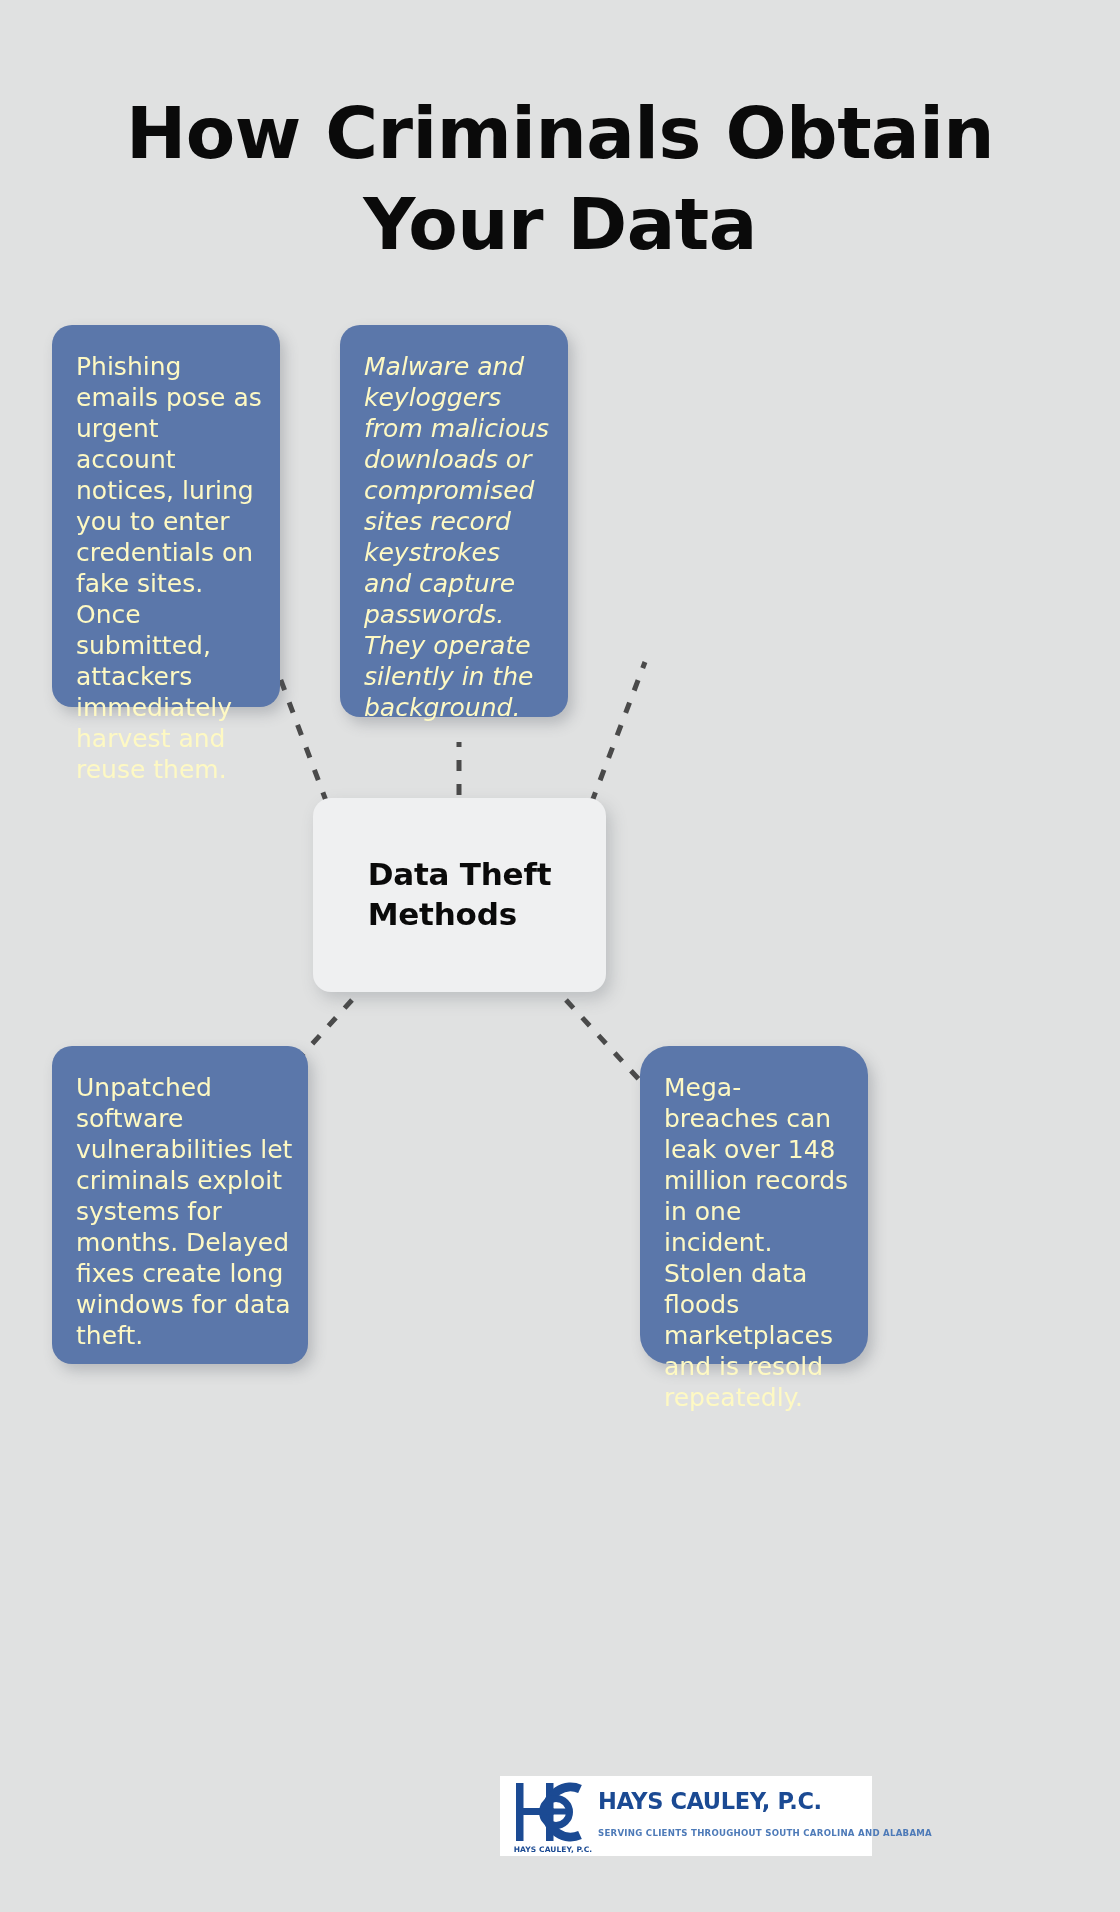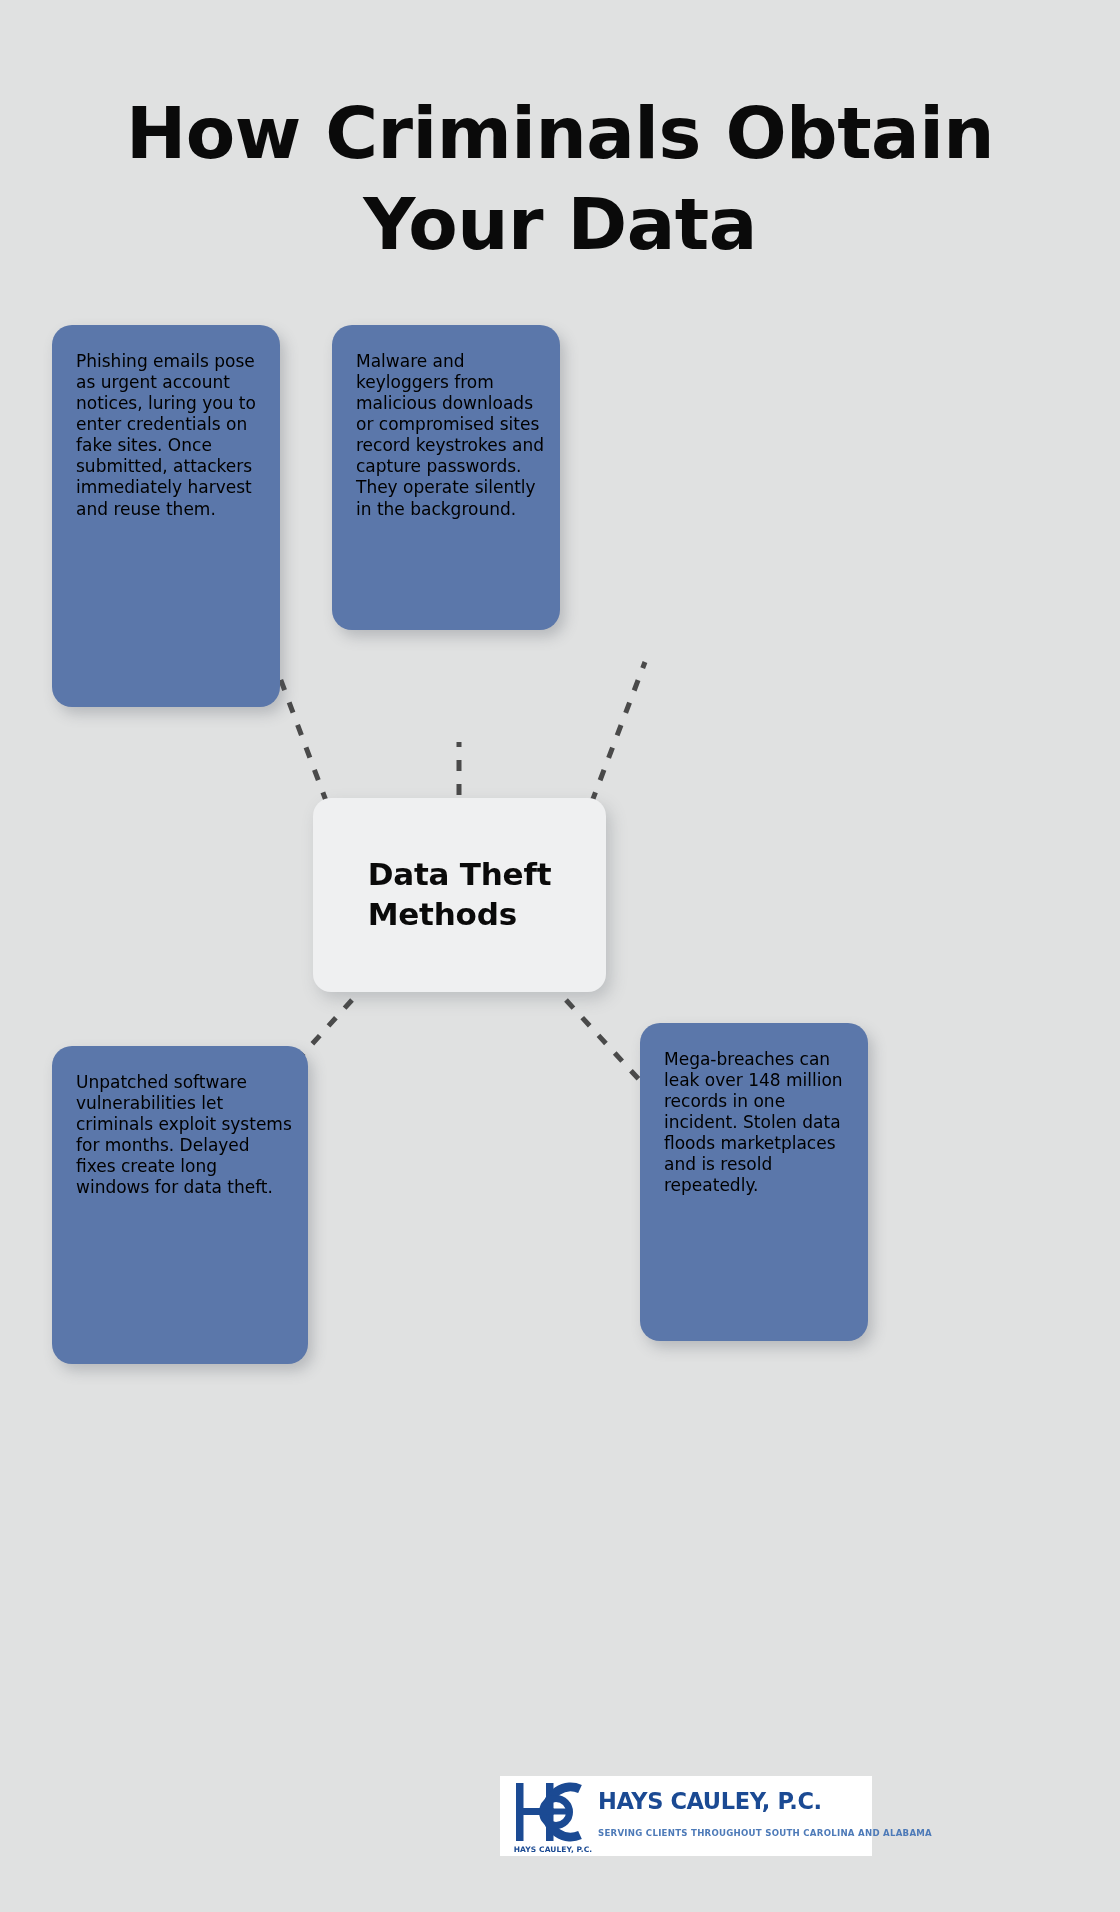--- a/index.html
+++ b/index.html
@@ -43,39 +43,39 @@
     width: 1120px;
     height: 1912px;
     pointer-events: none;
   }
 
   
   .method-card {
     position: absolute;
     background: #5b77aa;
     border-radius: 20px;
-    color: #000000;
+    color: #fef9c3;
     padding: 26px 14px 26px 24px;
-    font-size: 17px;
+    font-size: 25px;
     line-height: 1.24;
     font-weight: 400;
     box-shadow: 5px 7px 14px rgba(90, 95, 105, 0.30);
     -webkit-font-smoothing: antialiased;
   }
 
   .card-text {
     display: block;
     white-space: pre-line;
   }
 
   #card-phishing      { left: 52px;  top: 325px;  width: 228px; height: 382px; }
-  #card-malware       { left: 332px; top: 325px;  width: 228px; height: 305px; }
+  #card-malware       { left: 340px; top: 325px;  width: 228px; height: 392px; font-style: italic; }
   #card-wifi          { left: 640px; top: 325px;  width: 228px; height: 382px; }
   #card-unpatched     { left: 52px;  top: 1046px; width: 256px; height: 318px; }
-  #card-megabreach    { left: 640px; top: 1023px; width: 228px; height: 318px; }
+  #card-megabreach    { left: 640px; top: 1046px; width: 228px; height: 318px; border-radius: 29px; }
 
   
   #center-hub {
     position: absolute;
     left: 313px;
     top: 798px;
     width: 293px;
     height: 194px;
     background: #eff0f1;
     border-radius: 18px;

